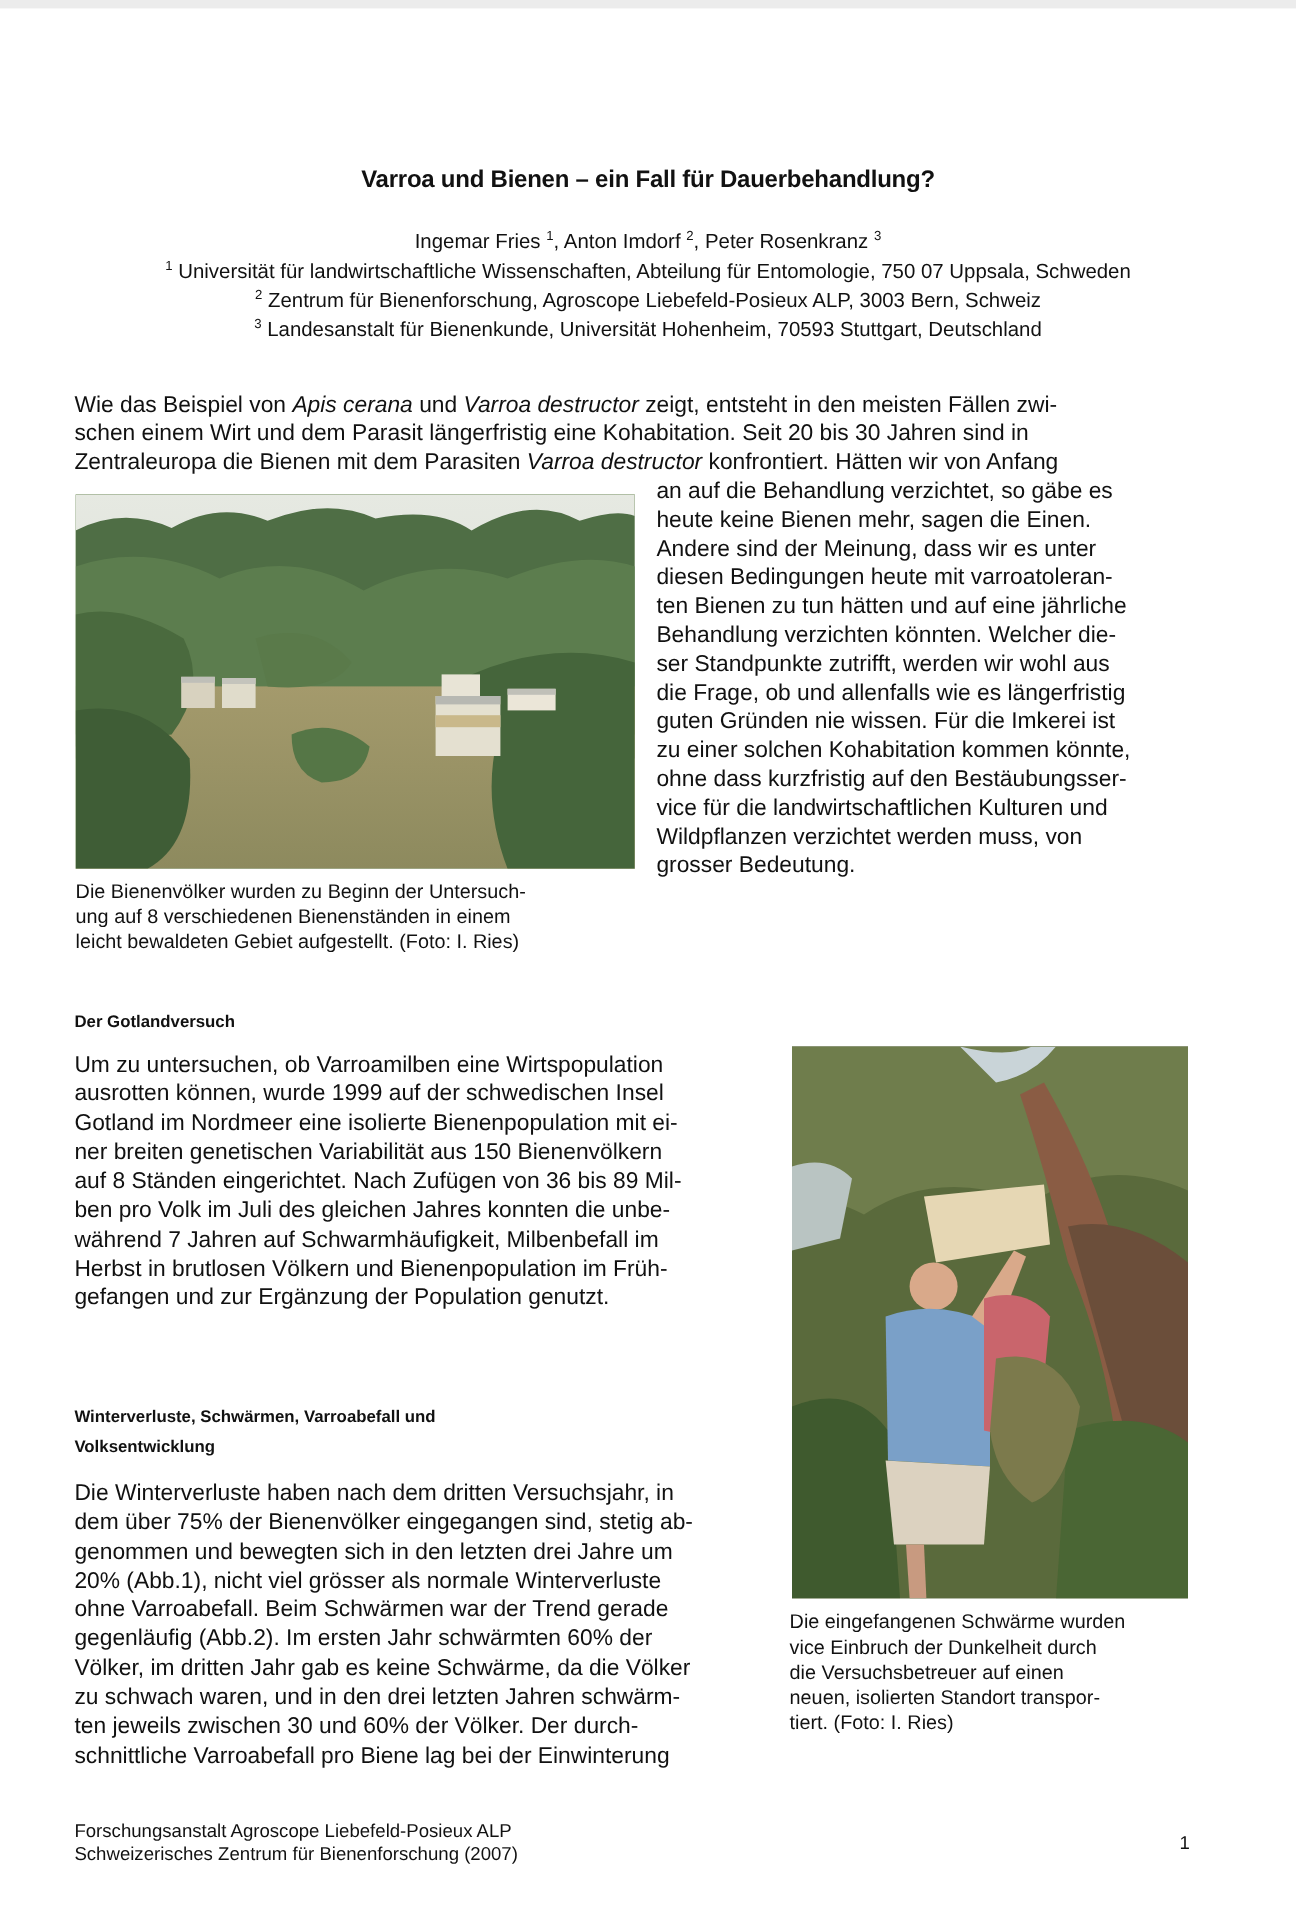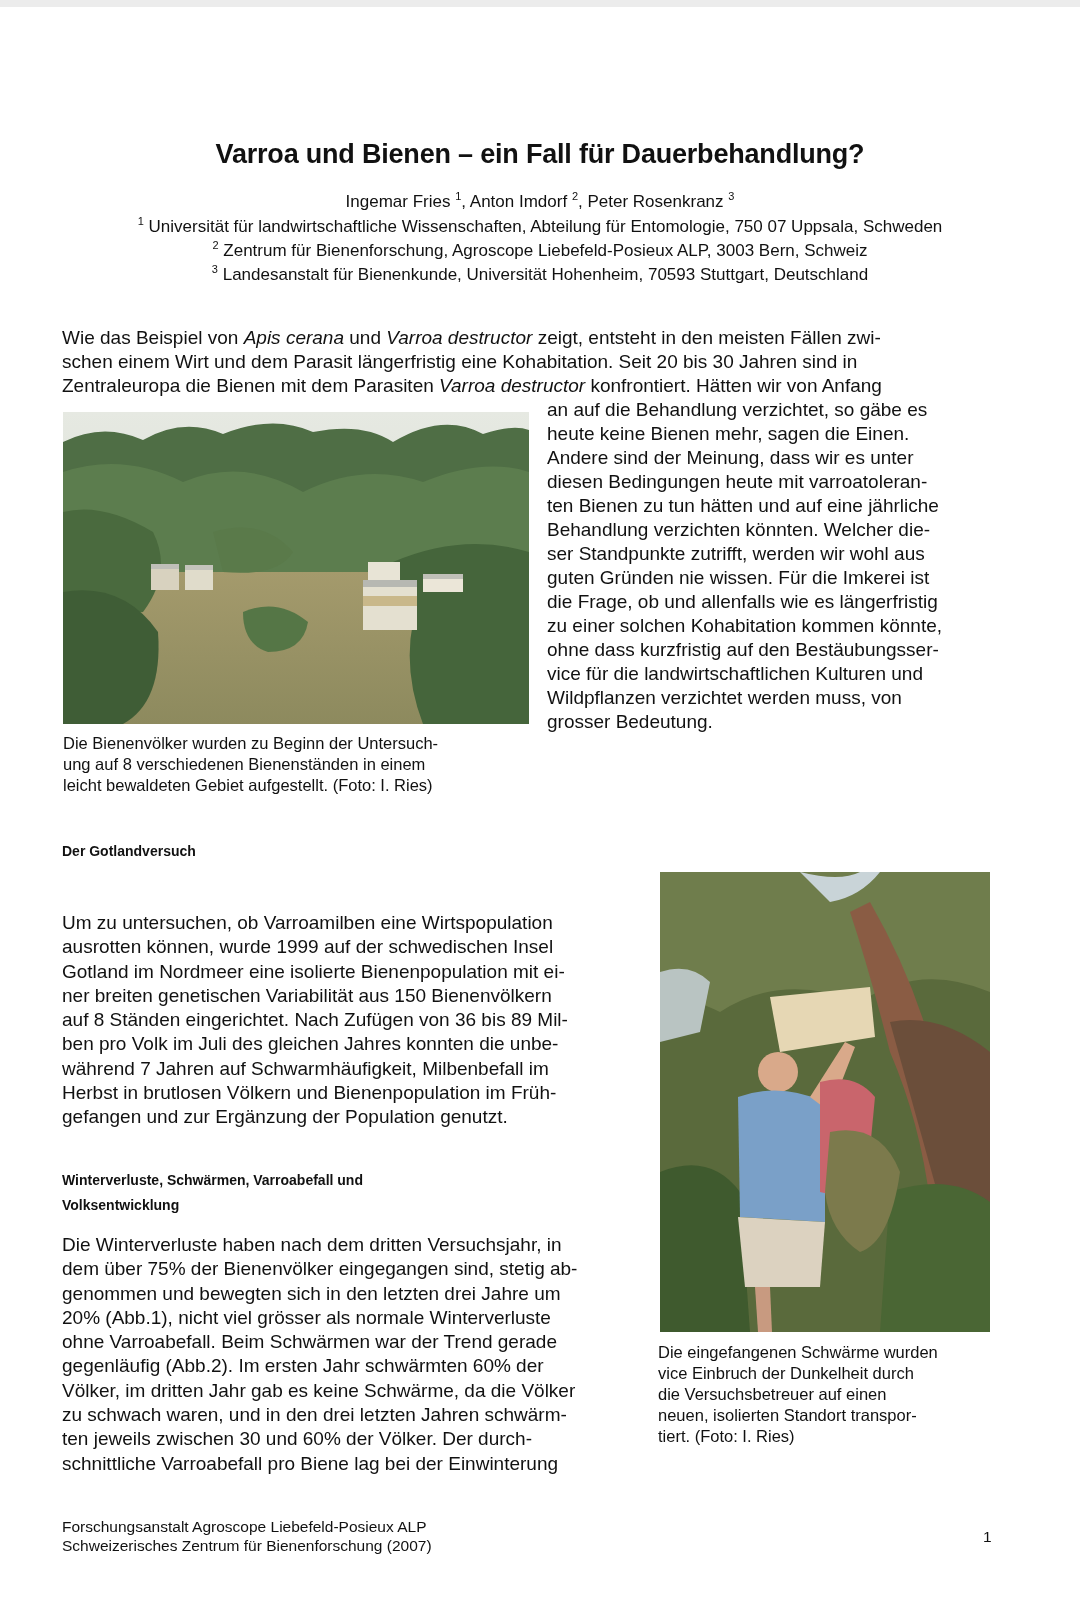--- a/index.html
+++ b/index.html
@@ -4,21 +4,21 @@
 <style>
   html, body { margin: 0; padding: 0; }
   body {
     width: 1080px; height: 1606px; position: relative; overflow: hidden;
     background: #ffffff;
     font-family: "Liberation Sans", sans-serif; color: #111;
   }
   .topbar { position: absolute; left: 0; top: 0; width: 1080px; height: 7px; background: #ececec; }
   .title {
     position: absolute; left: 0; width: 1080px; top: 139px; text-align: center;
-    font-weight: bold; font-size: 27px; margin: 0; letter-spacing: -0.2px;
+    font-weight: bold; font-size: 20px; margin: 0; letter-spacing: -0.2px;
   }
   .authors, .aff {
     position: absolute; left: 0; width: 1080px; text-align: center;
     font-size: 17px; line-height: 21px; margin: 0;
   }
   .authors { top: 191px; }
   .aff1 { top: 216px; }
   .aff2 { top: 240px; }
   .aff3 { top: 264px; }
   sup { font-size: 11px; vertical-align: 7px; line-height: 0; }
@@ -33,21 +33,21 @@
   }
   .photo1 { left: 63px; top: 412px; width: 466px; height: 312px; background: #6f8a5a; }
   .photo2 { left: 660px; top: 872px; width: 330px; height: 460px; background: #56653a; }
   .caption { position: absolute; font-size: 16.5px; line-height: 21px; margin: 0; }
   .cap1 { left: 63px; top: 733px; width: 470px; }
   .cap2 { left: 658px; top: 1342px; width: 340px; }
   .h2 { position: absolute; font-weight: bold; font-size: 14px; line-height: 25px; margin: 0; left: 62px; }
   .h-gotland { top: 839px; }
   .h-winter { top: 1168px; width: 560px; }
   .sec-text { position: absolute; left: 62px; font-size: 19px; line-height: 24.3px; margin: 0; width: 580px; }
-  .gotland-text { top: 876px; margin-top: 35px; }
+  .gotland-text { top: 876px; }
   .winter-text { top: 1233px; }
   .sec-line { display: block; white-space: nowrap; }
   .footer { position: absolute; left: 62px; top: 1517px; font-size: 15.5px; line-height: 19px; margin: 0; }
   .page-num { position: absolute; left: 983px; top: 1528px; font-size: 15.5px; margin: 0; }
   i { font-style: italic; text-align: center; }
   svg { display: block; }
 </style>
 </head>
 <body>
 
@@ -82,22 +82,22 @@
 </div>
 
 <div class="body-line right-col">
   <span class="intro-line">an auf die Behandlung verzichtet, so gäbe es</span>
   <span class="intro-line">heute keine Bienen mehr, sagen die Einen.</span>
   <span class="intro-line">Andere sind der Meinung, dass wir es unter</span>
   <span class="intro-line">diesen Bedingungen heute mit varroatoleran-</span>
   <span class="intro-line">ten Bienen zu tun hätten und auf eine jährliche</span>
   <span class="intro-line">Behandlung verzichten könnten. Welcher die-</span>
   <span class="intro-line">ser Standpunkte zutrifft, werden wir wohl aus</span>
+  <span class="intro-line">die Frage, ob und allenfalls wie es längerfristig</span>
   <span class="intro-line">guten Gründen nie wissen. Für die Imkerei ist</span>
-  <span class="intro-line">die Frage, ob und allenfalls wie es längerfristig</span>
   <span class="intro-line">zu einer solchen Kohabitation kommen könnte,</span>
   <span class="intro-line">ohne dass kurzfristig auf den Bestäubungsser-</span>
   <span class="intro-line">vice für die landwirtschaftlichen Kulturen und</span>
   <span class="intro-line">Wildpflanzen verzichtet werden muss, von</span>
   <span class="intro-line">grosser Bedeutung.</span>
 </div>
 
 <div class="photo photo1" title="photo-beehives-in-wooded-field">
   <svg width="466" height="312" viewBox="0 0 466 312">
     <defs>

